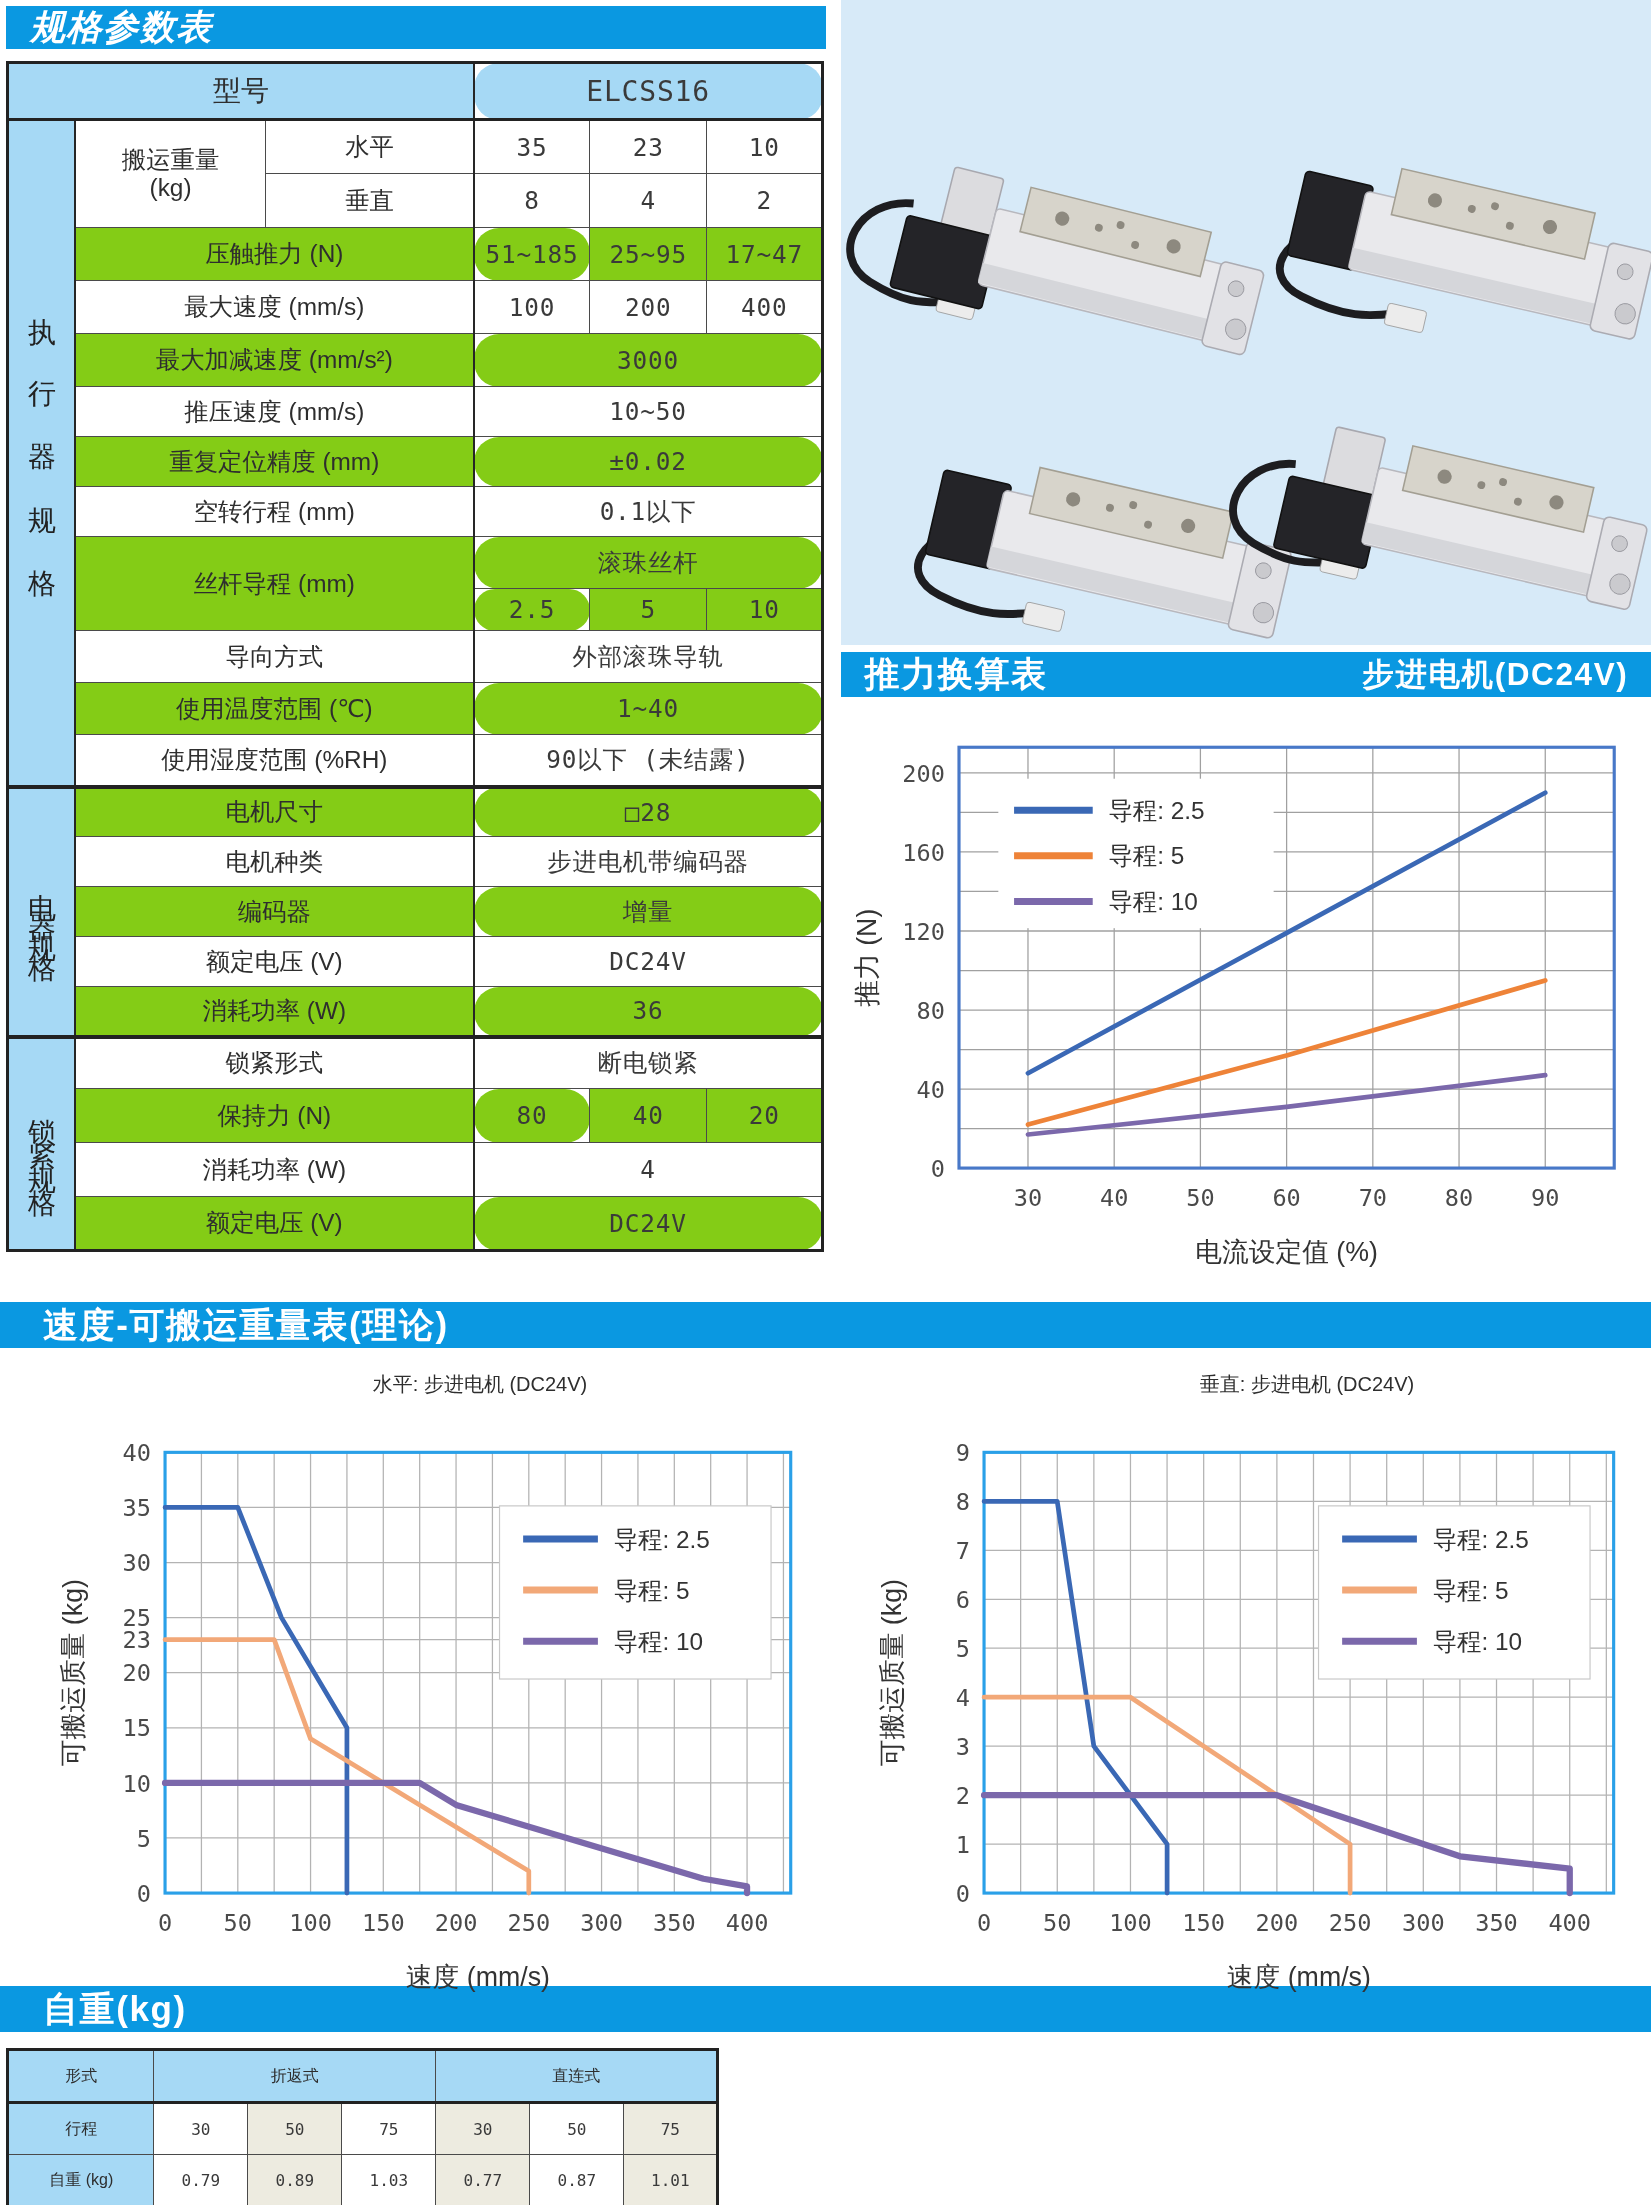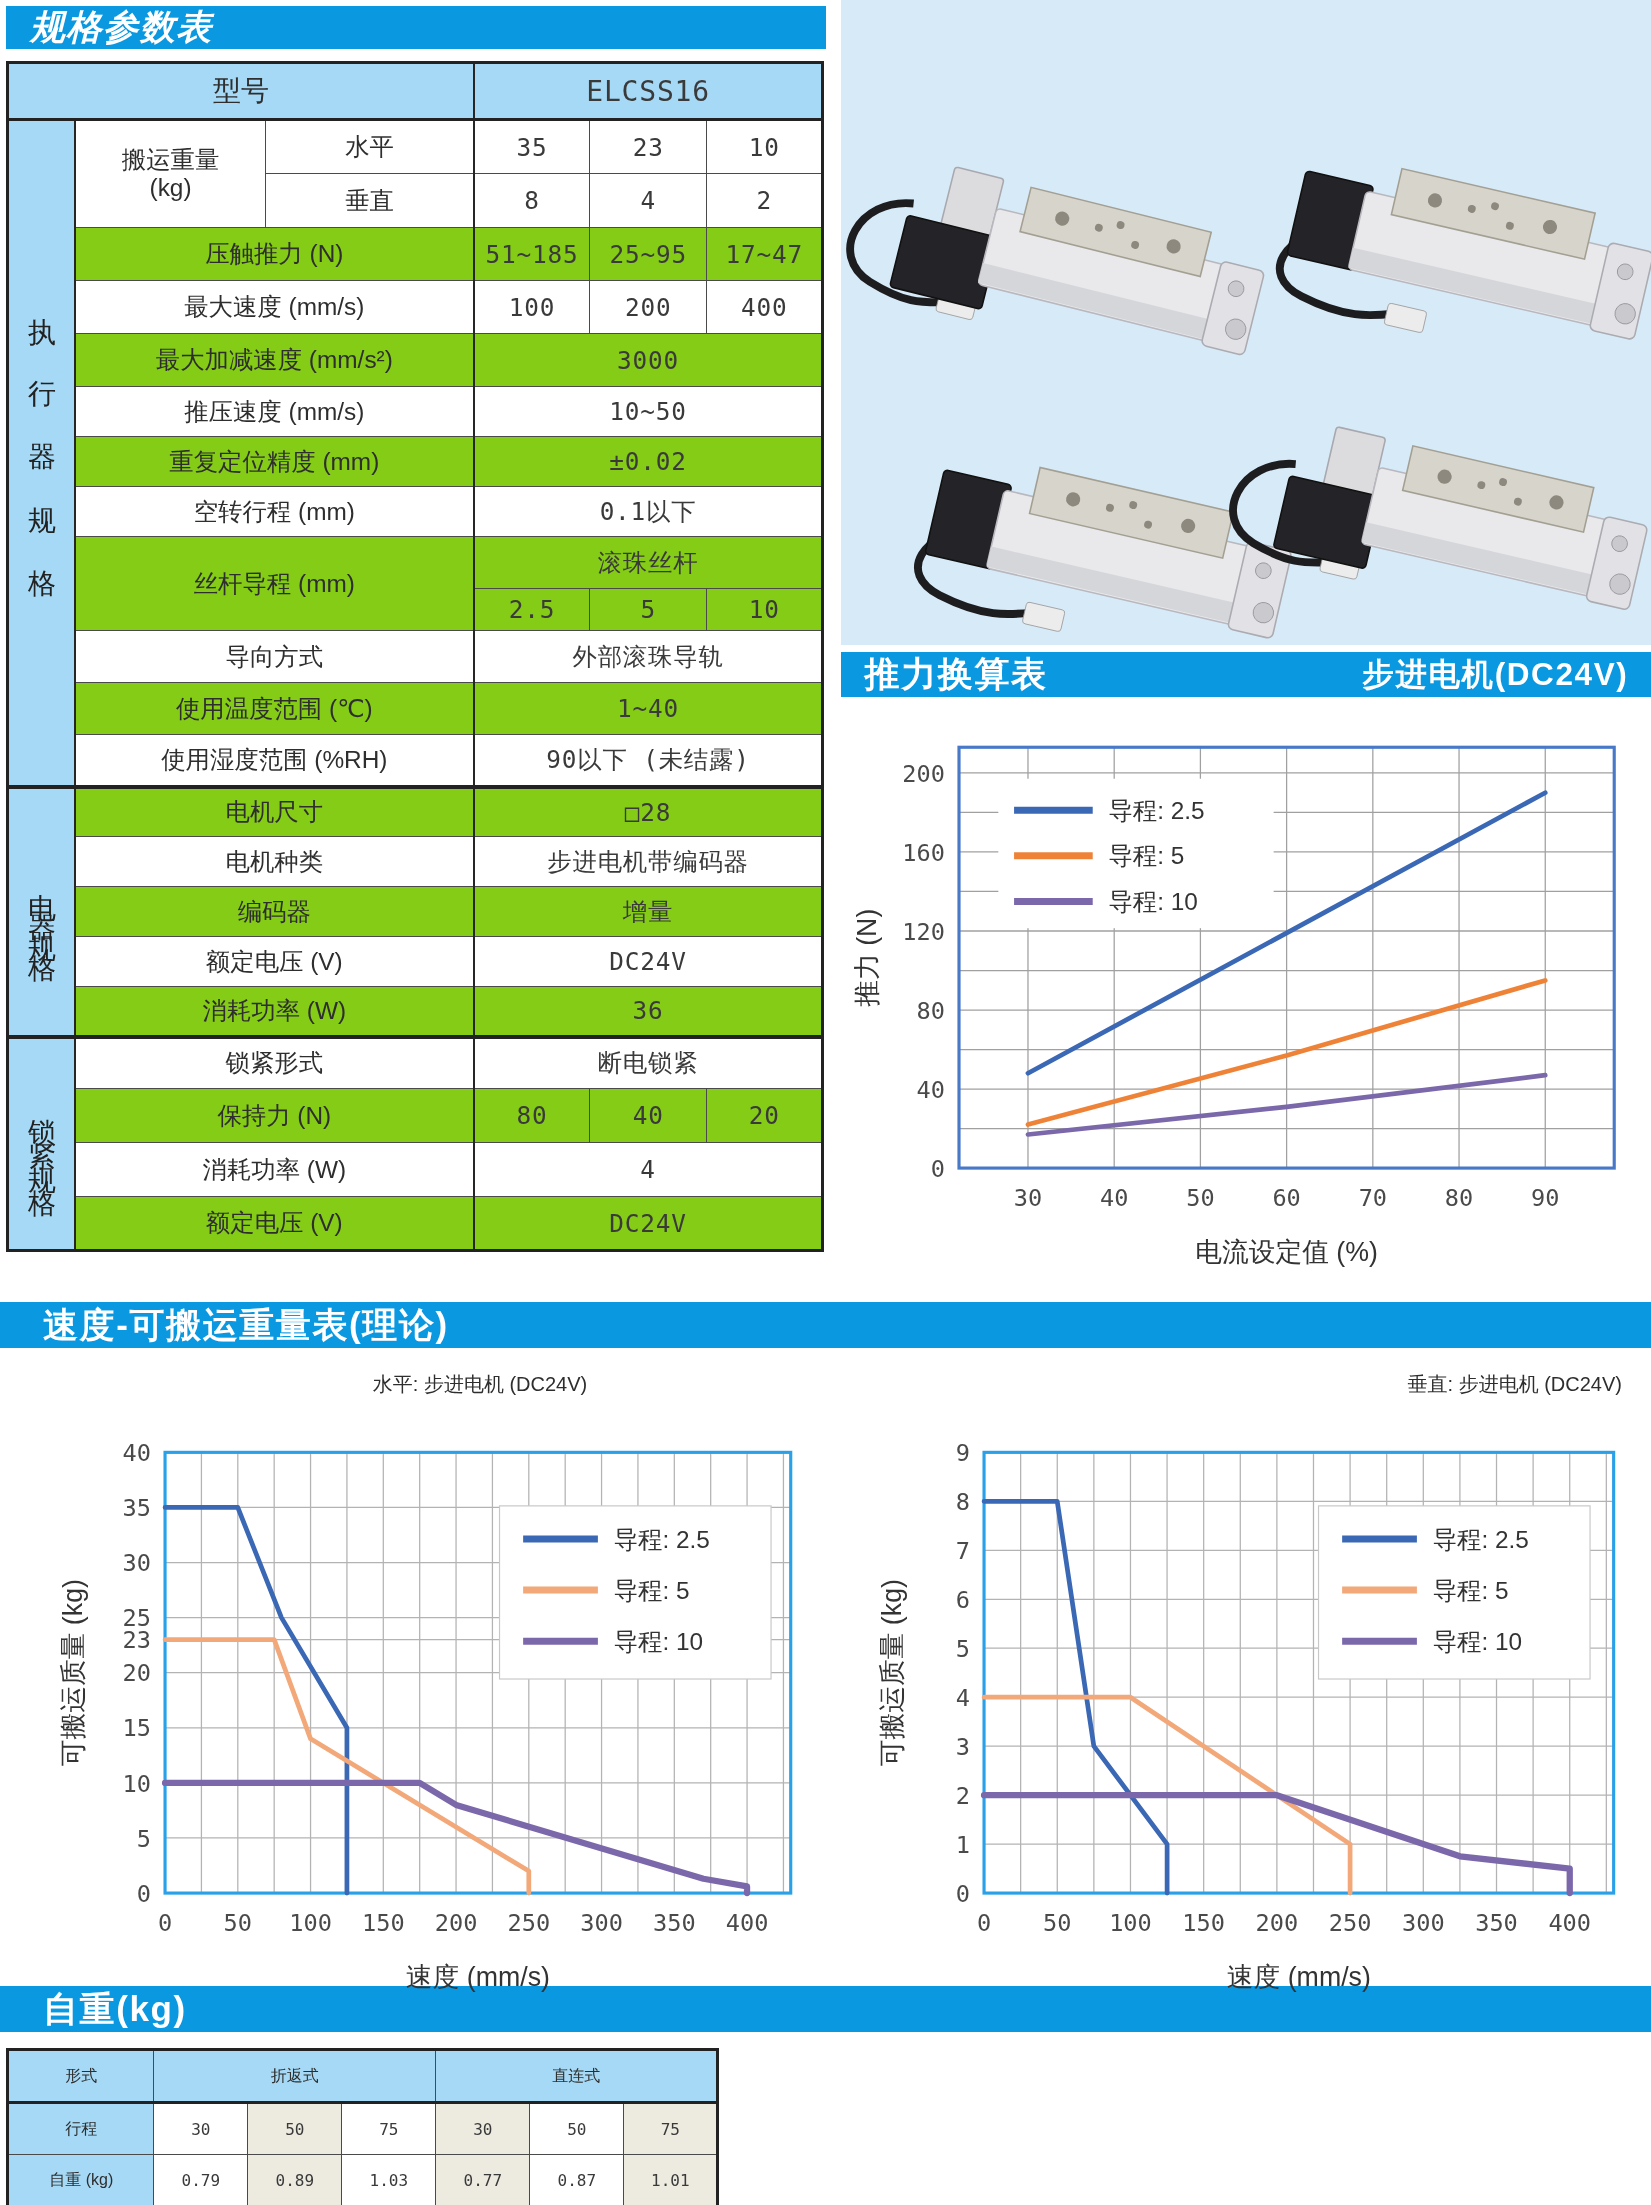--- a/index.html
+++ b/index.html
@@ -18,21 +18,21 @@
   .spec .val{font-family:"DejaVu Sans Mono","Liberation Mono",monospace;letter-spacing:0.8px;color:#3a3a3a;}
   .spec .lbl{color:#2e2e2e;}
   tr.beige td{background:#84cc16;}
   td.cat{background:#a6d9f5 !important;writing-mode:vertical-rl;text-orientation:upright;
          font-size:28px;color:#222;border-right:2.4px solid #262626;}
   td.cat-tall{letter-spacing:63px;}
   td.cat-mid{letter-spacing:20.5px;}
   td.cat-sml{letter-spacing:23.6px;}
   tr.modelrow td{background:#a6d9f5;border-bottom:3.1px solid #222;font-size:28px;height:54px;}
   tr.sect td{border-top:4.7px solid #222;}
-  td.vl{border-left:2.4px solid #262626;}
+  td.vl{border-left:2.4px solid #262626;border-radius:25px;}
   .h55{height:42px}.h62{height:50px}.h63{height:50px}.h64{height:52px}
   .h66{height:54px}.h67{height:53px}.h68{height:54px}
   .two-line{line-height:1.15;}
   
   .product-panel{position:absolute;left:841px;top:0;width:811px;height:645px;background:#d7eaf8;}
   
   .chart{position:absolute;}
   .chart-title{position:absolute;text-align:center;font-size:20px;color:#2e2e2e;
                font-family:"Liberation Sans","DejaVu Sans",sans-serif;}
   text.tick{font:30px "DejaVu Sans Mono","Liberation Mono",monospace;fill:#4a4a4a;}
@@ -341,21 +341,21 @@
       <text x="45" y="330" text-anchor="middle" class="axis" transform="rotate(-90 45 330)">可搬运质量 (kg)</text>
       <rect x="575" y="118" width="345" height="220" fill="#ffffff" stroke="#c8c8c8" stroke-width="1.5"></rect>
       <line x1="605" y1="160" x2="700" y2="160" stroke="#3a68b5" stroke-width="9"></line>
       <text x="720" y="171" class="legend">导程: 2.5</text>
       <line x1="605" y1="225" x2="700" y2="225" stroke="#f2a878" stroke-width="9"></line>
       <text x="720" y="236" class="legend">导程: 5</text>
       <line x1="605" y1="290" x2="700" y2="290" stroke="#7b68ab" stroke-width="9"></line>
       <text x="720" y="301" class="legend">导程: 10</text>
     </svg>
 
-  <div class="chart-title" style="left:992px;top:1371px;width:630px;text-align:right;">垂直: 步进电机 (DC24V)</div>
+  <div class="chart-title" style="left:992px;top:1371px;width:630px;">垂直: 步进电机 (DC24V)</div>
   <svg class="chart" style="left:866px;top:1413px;" width="787" height="606" viewBox="0 0 1000 770">
       <rect x="150" y="50" width="800" height="560" fill="#ffffff"></rect>
       <line x1="196.51162790697674" y1="50" x2="196.51162790697674" y2="610" stroke="#b3b3b3" stroke-width="1.6"></line>
       <line x1="243.02325581395348" y1="50" x2="243.02325581395348" y2="610" stroke="#b3b3b3" stroke-width="1.6"></line>
       <line x1="289.5348837209302" y1="50" x2="289.5348837209302" y2="610" stroke="#b3b3b3" stroke-width="1.6"></line>
       <line x1="336.04651162790697" y1="50" x2="336.04651162790697" y2="610" stroke="#b3b3b3" stroke-width="1.6"></line>
       <line x1="382.5581395348837" y1="50" x2="382.5581395348837" y2="610" stroke="#b3b3b3" stroke-width="1.6"></line>
       <line x1="429.06976744186045" y1="50" x2="429.06976744186045" y2="610" stroke="#b3b3b3" stroke-width="1.6"></line>
       <line x1="475.5813953488372" y1="50" x2="475.5813953488372" y2="610" stroke="#b3b3b3" stroke-width="1.6"></line>
       <line x1="522.0930232558139" y1="50" x2="522.0930232558139" y2="610" stroke="#b3b3b3" stroke-width="1.6"></line>

